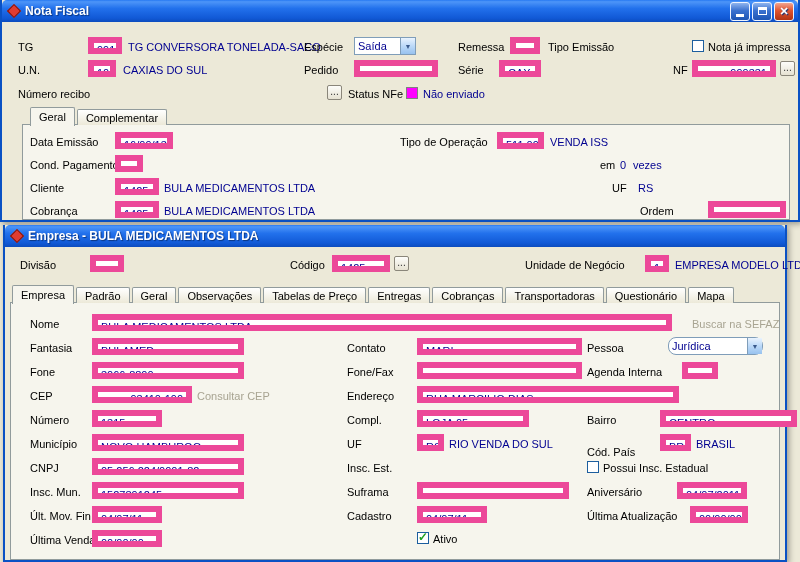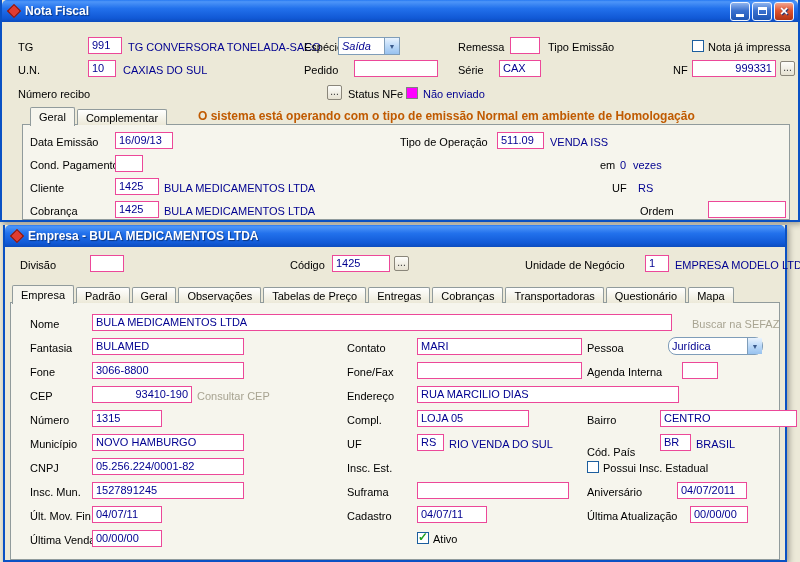--- a/index.html
+++ b/index.html
@@ -34,21 +34,21 @@
     background:linear-gradient(180deg,#8fb4ee,#3a71cf 45%,#1d55b4);
     color:#fff; font-size:11px; line-height:1; cursor:pointer;
   }
   .tb-btn.close { background:linear-gradient(180deg,#f2a48f,#df532f 45%,#b23212); }
   .glyph-min { width:8px; height:3px; background:#fff; margin-top:9px; }
   .glyph-max { width:9px; height:8px; border:1px solid #fff; border-top:3px solid #fff; }
 
   .label { position:absolute; white-space:nowrap; line-height:16px; color:#000; }
   .field {
     position:absolute; height:17px; background:#fff;
-    border:1px solid #ec4899; color:#000090;
+    border:6px solid #ec4899; color:#000090;
     padding:1px 3px; line-height:13px; white-space:nowrap; overflow:hidden;
   }
   .field.right { text-align:right; }
   .bluetext { position:absolute; white-space:nowrap; line-height:16px; color:#000090; }
   .link { position:absolute; white-space:nowrap; line-height:16px; color:#A8A492; cursor:pointer; }
   .dots-btn {
     position:absolute; width:15px; height:15px;
     background:linear-gradient(#fdfdfa,#e6e2d2); border:1px solid #8a867a; border-radius:2px;
     font-size:10px; line-height:11px; text-align:center; cursor:pointer; color:#333;
   }
@@ -98,21 +98,21 @@
           <span class="glyph-max"></span>
         </span>
       <span class="tb-btn close">✕</span>
     </span>
   </div>
 
   <span class="label" style="left:16px; top:39px;">TG</span>
   <div class="field" style="left:86px; top:37px; width:34px;">991</div>
   <span class="bluetext" style="left:126px; top:39px;">TG CONVERSORA TONELADA-SACO</span>
   <span class="label" style="left:302px; top:39px;">Espécie</span>
-  <div class="combo" style="left:336px; top:37px; width:62px;font-style:italic;">
+  <div class="combo" style="left:352px; top:37px; width:62px;">
     <span class="val">Saída</span>
     <span class="arrow">▼</span>
   </div>
   <span class="label" style="left:456px; top:39px;">Remessa</span>
   <div class="field" style="left:508px; top:37px; width:30px;"></div>
   <span class="label" style="left:546px; top:39px;">Tipo Emissão</span>
   <span class="checkbox" style="left:690px; top:40px;"></span>
   <span class="label" style="left:706px; top:39px;">Nota já impressa</span>
 
   <span class="label" style="left:16px; top:62px;">U.N.</span>
@@ -129,21 +129,20 @@
   <span class="label" style="left:16px; top:86px;">Número recibo</span>
   <span class="dots-btn" style="left:325px; top:85px;">...</span>
   <span class="label" style="left:346px; top:86px;">Status NFe</span>
   <span class="status-square" style="left:404px; top:87px;"></span>
   <span class="bluetext" style="left:421px; top:86px;">Não enviado</span>
 
   <div class="tabstrip" style="left:28px; top:106px; height:19px;">
     <span class="tab active">Geral</span>
     <span class="tab">Complementar</span>
   </div>
-  <span class="warning" style="left:196px; top:109px;">O sistema está operando com o tipo de emissão Normal em ambiente de Homologação</span>
 
   <div class="panel" style="left:20px; top:124px; width:768px; height:96px;"></div>
 
   <span class="label" style="left:28px; top:134px;">Data Emissão</span>
   <div class="field" style="left:113px; top:132px; width:58px;">16/09/13</div>
   <span class="label" style="left:398px; top:134px;">Tipo de Operação</span>
   <div class="field" style="left:495px; top:132px; width:47px;">511.09</div>
   <span class="bluetext" style="left:548px; top:134px;">VENDA ISS</span>
 
   <span class="label" style="left:28px; top:157px;">Cond. Pagamento</span>

